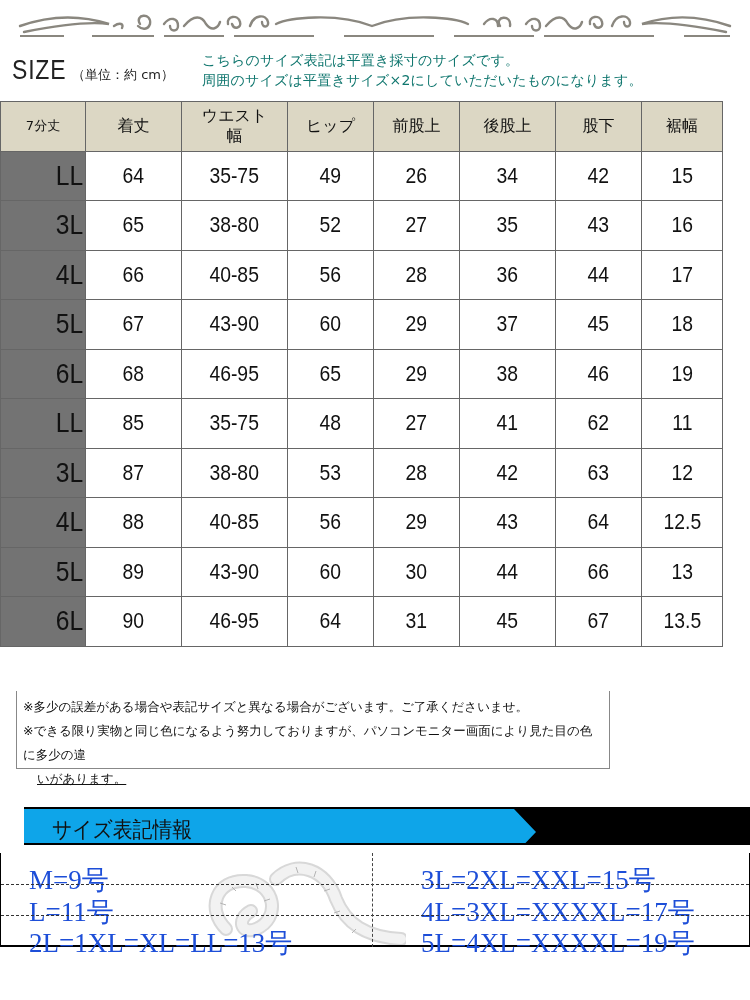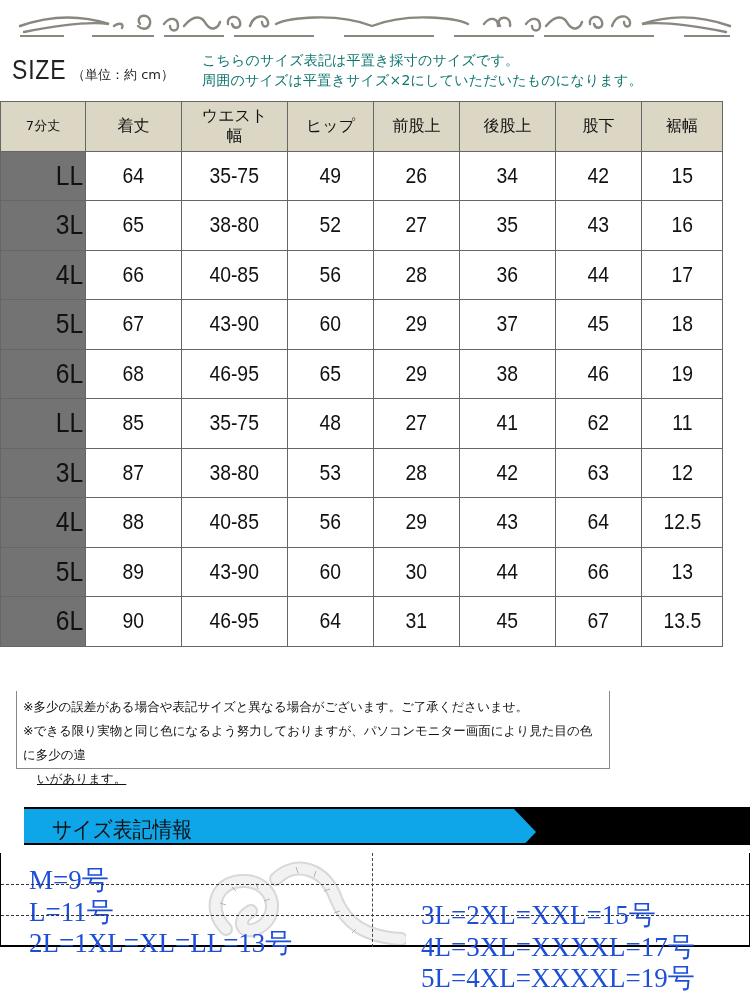--- a/index.html
+++ b/index.html
@@ -28,21 +28,21 @@
     .info-head { position: absolute; left: 0; top: 0; width: 750px; height: 38px; border-top: 2px solid #000; border-bottom: 2px solid #000; background: #0ea5e9; overflow: hidden; margin-left: 24px; }
     .info-head .black-wedge { position: absolute; right: 0; top: 0; width: 260px; height: 46px; background: #000; clip-path: polygon(0 0, 100% 0, 100% 100%, 0 100%, 22px 50%); }
     .info-head .title { position: absolute; left: 28px; top: 6px; font-family: "DejaVu Serif", "Liberation Serif", serif; font-size: 22px; color: #111; transform: scaleX(0.9); transform-origin: left center; }
     .info-body { position: absolute; left: 0; top: 46px; width: 750px; height: 94px; border-bottom: 2px solid #000; border-left: 1px solid #000; border-right: 1px solid #000; }
     .info-row { position: absolute; left: 0; width: 748px; height: 31px; }
     .info-row.r0 { top: 0; }
     .info-row.r1 { top: 31px; border-top: 1.5px dashed #333; }
     .info-row.r2 { top: 62px; border-top: 1.5px dashed #333; }
     .info-cell { position: absolute; top: 12px; height: 31px; font-family: "Liberation Serif", "DejaVu Serif", serif; font-size: 27px; line-height: 31px; color: #1d4ed8; white-space: nowrap; }
     .info-cell.left { left: 28px; }
-    .info-cell.right { left: 420px; margin-top: 35px; }
+    .info-cell.right { left: 420px; }
     .info-divider { position: absolute; left: 371px; top: 0; height: 94px; border-left: 1.5px dashed #444; }
     .tape { position: absolute; left: 195px; top: 6px; width: 210px; height: 86px; opacity: 0.55; }
   </style>
 </head>
 <body>
 
 <svg class="ornament" viewBox="0 0 722 34" preserveAspectRatio="none">
   <g fill="none" stroke="#8a877f" stroke-width="2.4" stroke-linecap="round">
     <path d="M6 20 C40 8, 70 10, 95 18 C80 16, 50 18, 10 26"></path>
     <path d="M100 20 c6 -4 10 -2 8 2"></path>

